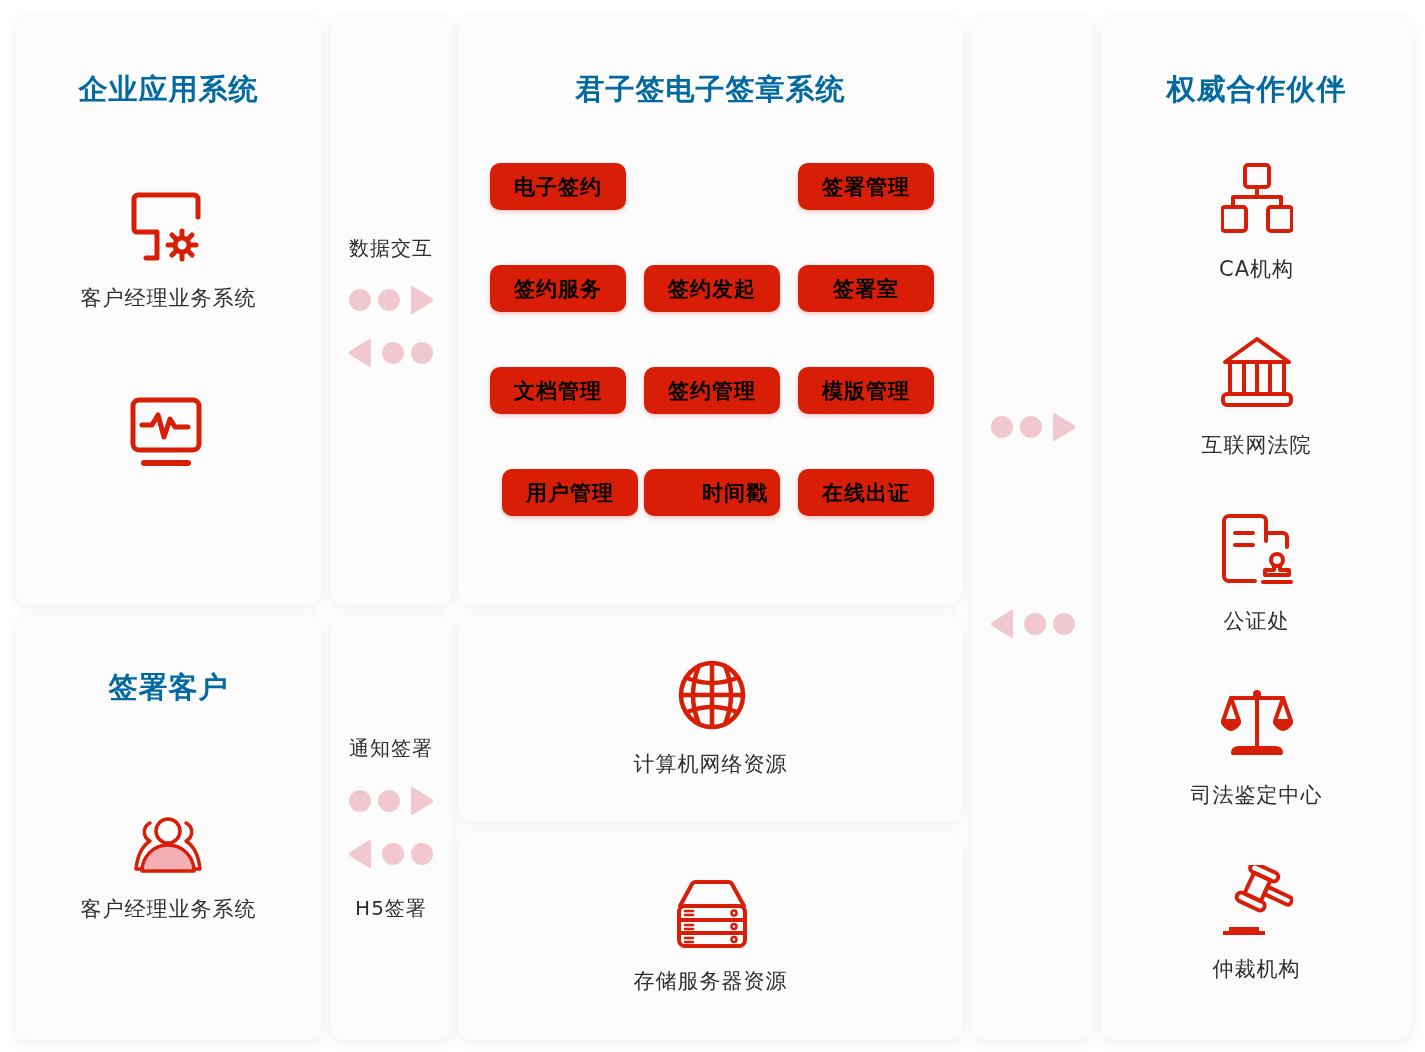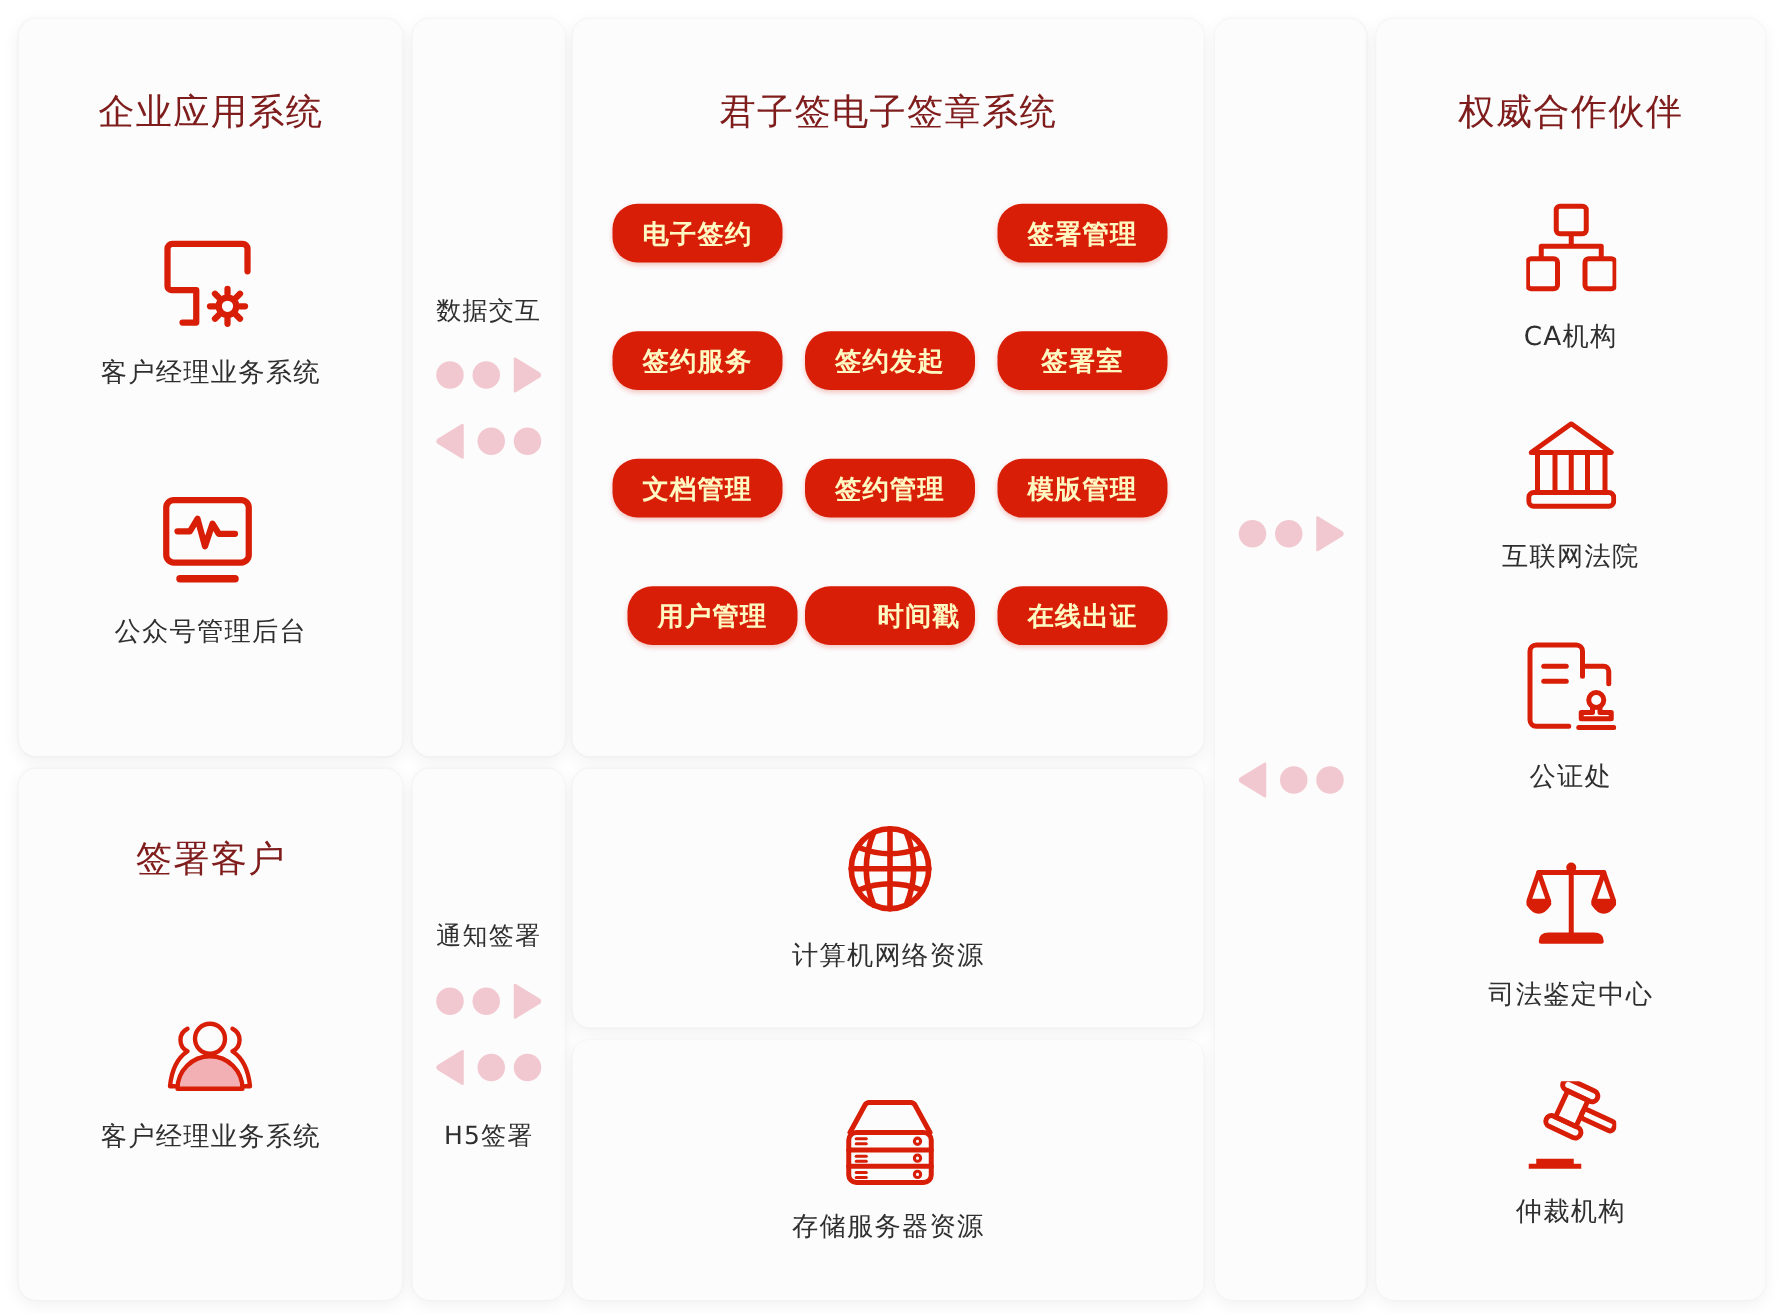--- a/index.html
+++ b/index.html
@@ -6,36 +6,36 @@
   html, body { width: 1425px; height: 1052px; background: #ffffff; overflow: hidden; }
   body { position: relative; font-family: "DejaVu Sans", "Liberation Sans", sans-serif; color: #333333; }
   .card {
     position: absolute;
     background: #fcfcfd;
     border-radius: 14px;
     box-shadow: 0 4px 14px rgba(0,0,0,0.06), 0 0 2px rgba(0,0,0,0.04);
   }
   .title {
     position: absolute; left: 0; right: 0; text-align: center;
-    font-size: 29px; font-weight: normal; color: #7f1d1d; letter-spacing: 1px;
+    font-size: 29px; font-weight: bold; color: #0369a1; letter-spacing: 1px;
   }
   .label {
     position: absolute; left: 0; right: 0; text-align: center;
     font-size: 21px; color: #2f2f2f; letter-spacing: 1px;
   }
   .flow-label {
     position: absolute; left: 0; right: 0; text-align: center;
     font-size: 20px; color: #2f2f2f; letter-spacing: 1px;
   }
   .icon { position: absolute; }
   .icon svg { display: block; }
   .arrows { position: absolute; width: 86px; height: 30px; }
   .btn {
     position: absolute; width: 136px; height: 47px;
-    background: #d81e06; color: #fef9c3; border-radius: 20px;
+    background: #d81e06; color: #000000; border-radius: 10px;
     display: flex; align-items: center; justify-content: center;
     font-size: 21px; font-weight: bold; letter-spacing: 1px;
     box-shadow: 0 2px 4px rgba(216,30,6,0.25);
     cursor: pointer;
   }
 </style>
 </head>
 <body>
 
 <div class="card" style="left:15px; top:15px; width:307px; height:590px;">
@@ -61,21 +61,20 @@
   </div>
   <div class="label" style="top:269px;">客户经理业务系统</div>
 
   <div class="icon" style="left:115px; top:382px;">
     <svg width="72" height="72" viewBox="0 0 72 72" fill="none" stroke="#d81e06" stroke-width="5" stroke-linecap="round" stroke-linejoin="round">
       <rect x="3" y="3" width="66" height="50" rx="6"></rect>
       <path d="M12 28 H22 L28 18 L34 40 L40 22 L45 30 H58"></path>
       <line x1="14" y1="66" x2="58" y2="66" stroke-width="6"></line>
     </svg>
   </div>
-  <div class="label" style="top:476px;">公众号管理后台</div>
 </div>
 
 <div class="card" style="left:15px; top:615px; width:307px; height:425px;">
   <div class="title" style="top:53px;">签署客户</div>
   <div class="icon" style="left:117px; top:200px;">
     <svg width="72" height="60" viewBox="0 0 72 60" fill="none" stroke="#d81e06" stroke-width="3.5" stroke-linecap="round" stroke-linejoin="round">
       <circle cx="36" cy="16" r="12"></circle>
       <path d="M10 56 a26 26 0 0 1 52 0 Z" fill="#f2b0b4"></path>
       <path d="M18 8 a10 10 0 0 0 0 18 q-12 8 -14 28 h4"></path>
       <path d="M54 8 a10 10 0 0 1 0 18 q12 8 14 28 h-4"></path>

